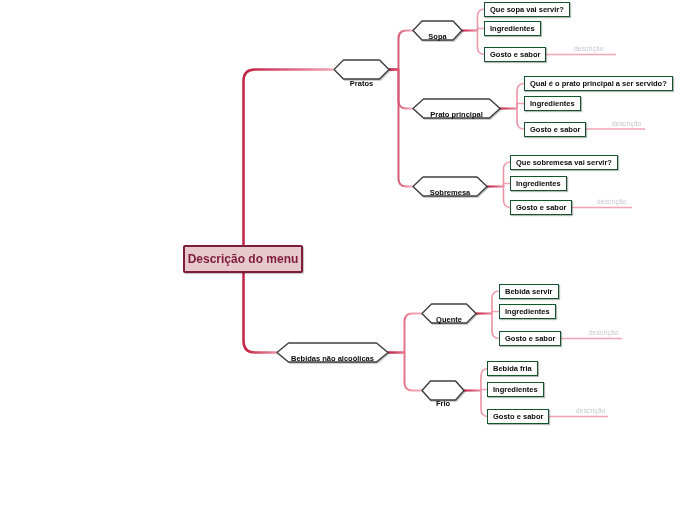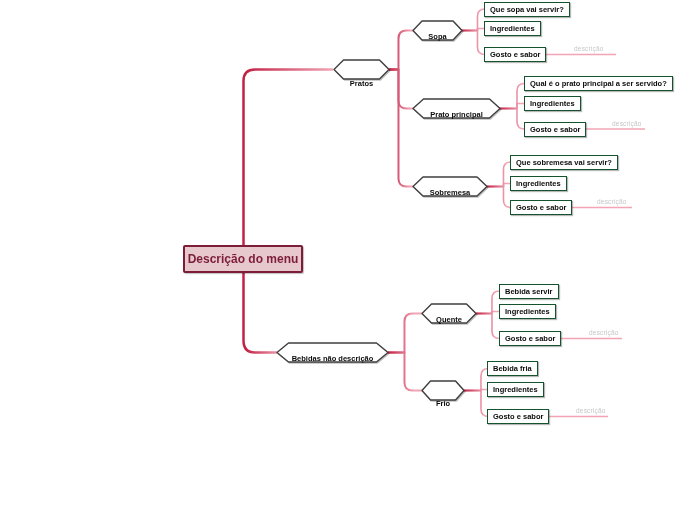--- a/index.html
+++ b/index.html
@@ -147,21 +147,21 @@
     <svg width="89" height="21">
         <polygon points="1,10.5 11.5,1 77.5,1 88,10.5 77.5,20 11.5,20"></polygon>
       </svg>
     <span class="hexlabel">Prato principal</span>
   </div>
 
   <div class="node hex" style="left:276px;top:342px;width:113px;height:21px">
     <svg width="113" height="21">
         <polygon points="1,10.5 12.5,1 100.5,1 112,10.5 100.5,20 12.5,20"></polygon>
       </svg>
-    <span class="hexlabel">Bebidas não descrição</span>
+    <span class="hexlabel">Bebidas não alcoólicas</span>
   </div>
 
   <div class="node hex" style="left:421px;top:303px;width:56px;height:21px">
     <svg width="56" height="21">
         <polygon points="1,10.5 10.5,1 45.5,1 55,10.5 45.5,20 10.5,20"></polygon>
       </svg>
     <span class="hexlabel">Quente</span>
   </div>
 
   <div class="node hex" style="left:421px;top:380px;width:44px;height:28px">

